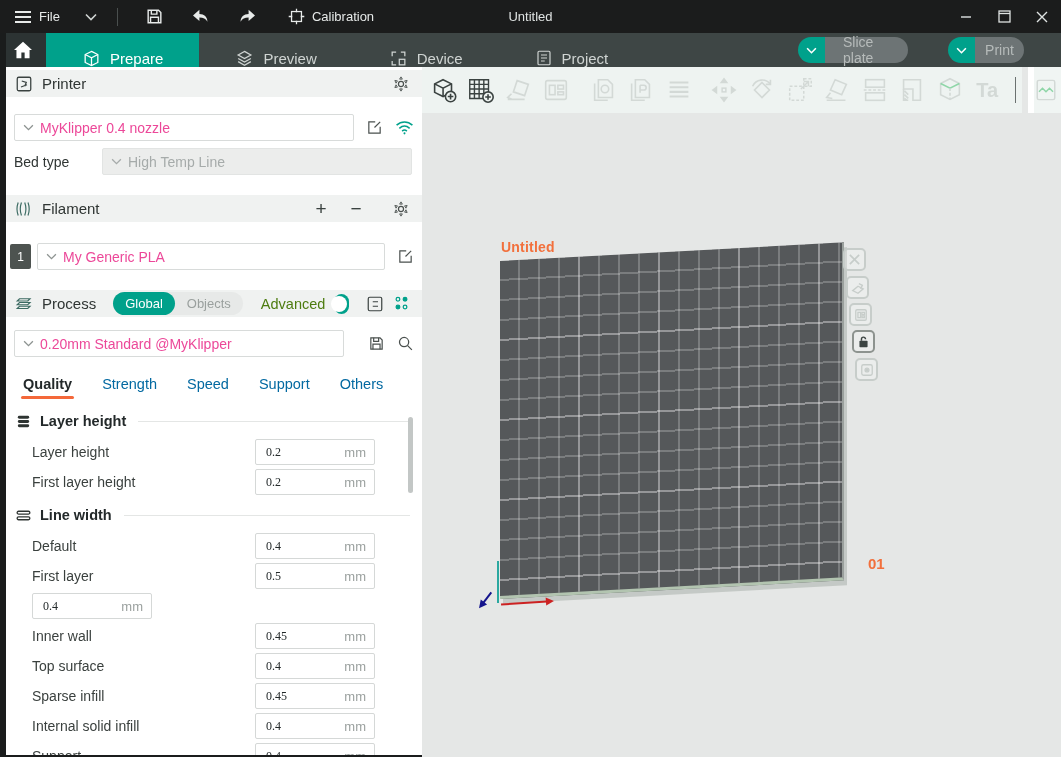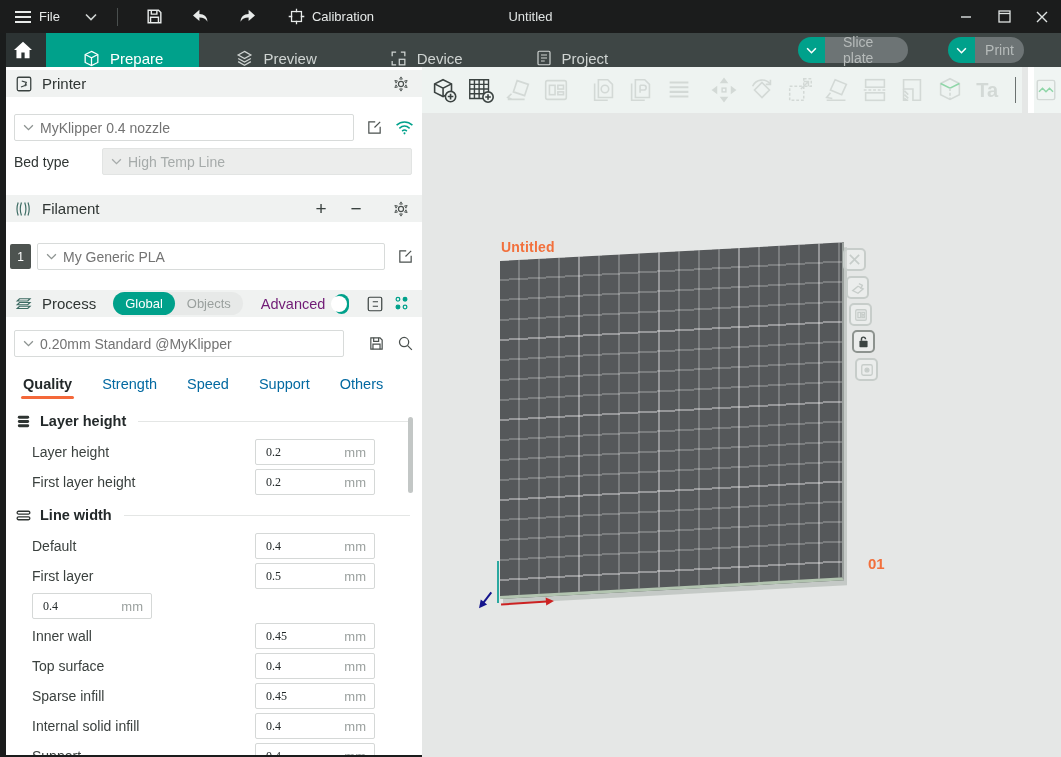--- a/index.html
+++ b/index.html
@@ -31,21 +31,21 @@
     display:flex; align-items:center; justify-content:center; font-size:14px; padding:0 18px; }
 
   
   .sidebar { position:absolute; left:0; top:67px; width:422px; height:690px; background:#ffffff; overflow:hidden; }
   .left-edge { position:absolute; left:0; top:33px; width:6px; height:724px; background:#1a1c1c; z-index:40; }
   .side-inner { position:absolute; left:6px; top:0; width:416px; }
   .sec-head { height:27px; background:#f0f2f1; display:flex; align-items:center; gap:9px; padding:0 12px 0 9px;
     color:#2f3533; font-size:15px; }
   .sec-head .grow { flex:1; }
   .select { height:27px; border:1px solid #d8dbda; border-radius:2px; background:#fff; display:flex;
-    align-items:center; gap:6px; padding:0 8px; font-size:14px; color:#737373; }
+    align-items:center; gap:6px; padding:0 8px; font-size:14px; color:#ec4899; }
   .select.disabled { background:#ecedec; border-color:#e2e4e3; color:#a6abaa; }
   .row { display:flex; align-items:center; padding:0 8px; }
   .chev { color:#8d9391; flex:0 0 auto; }
   .icon-btn { display:flex; align-items:center; justify-content:center; }
   .badge { width:21px; height:25px; background:#4d5350; color:#fff; font-size:12px; display:flex;
     align-items:center; justify-content:center; border-radius:2px; }
   .pill { display:flex; align-items:center; background:#e7e9e8; border-radius:12px; height:23px; font-size:13px; }
   .pill .seg { padding:0 12px; height:23px; display:flex; align-items:center; border-radius:12px; color:#9aa09e; }
   .pill .seg.on { background:#00a18b; color:#fff; }
   .toggle { width:37px; height:20px; border-radius:10px; background:#00a18b; position:relative; }
@@ -338,21 +338,21 @@
           <svg width="18" height="16" viewBox="0 0 24 20" fill="none" stroke="#3c6b63" stroke-width="1.6">
             <path d="M6 3h14l-3 3H3zM6 8h14l-3 3H3zM6 13h14l-3 3H3z"></path>
             </svg>
         </span>
         <span>Process</span>
         <div class="pill" style="margin-left:8px">
           <span class="seg on">Global</span>
           <span class="seg">Objects</span>
         </div>
         <span class="grow"></span>
-        <span style="font-size:14.5px;color:#701a75">Advanced</span>
+        <span style="font-size:14.5px;color:#4d7c0f">Advanced</span>
         <span class="toggle">
             <span class="knob"></span>
           </span>
         <span class="icon-btn" style="margin-left:8px">
           <svg width="18" height="18" viewBox="0 0 24 24" fill="none" stroke="#3a4240" stroke-width="1.6">
             <rect x="3" y="3" width="18" height="18" rx="2"></rect>
               <path d="M9 9h7M9 15h7"></path>
               <path d="M6.5 9h.01M6.5 15h.01" stroke-width="2.4"></path>
             </svg>
         </span>

